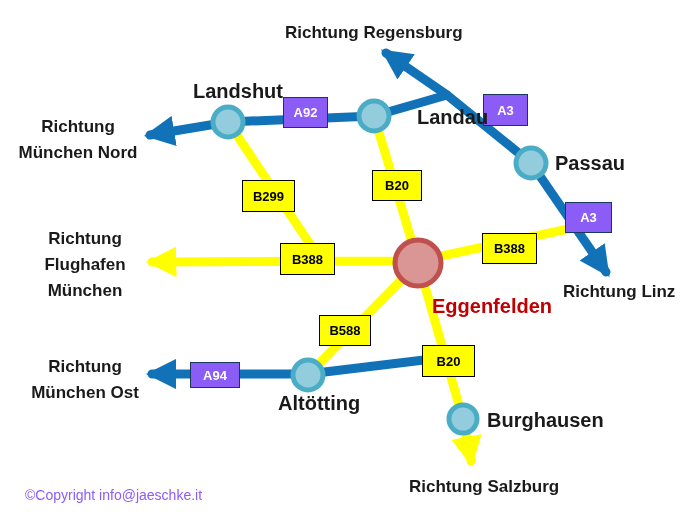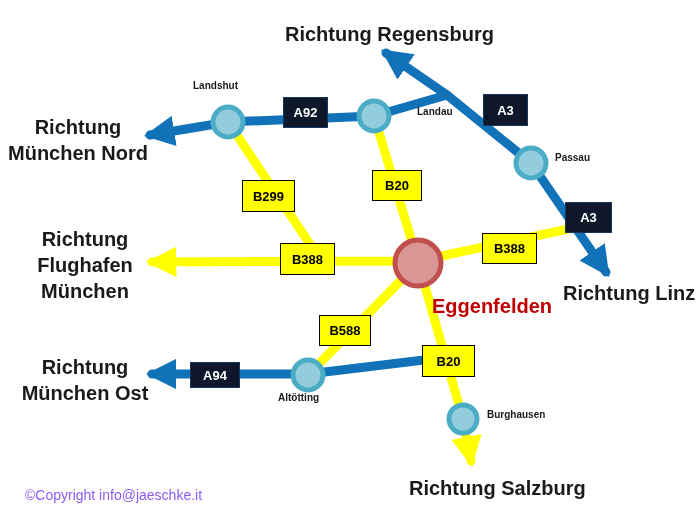--- a/index.html
+++ b/index.html
@@ -5,39 +5,39 @@
   html,body{margin:0;padding:0;background:#fff;}
   .map{
     position:relative;width:698px;height:528px;background:#ffffff;
     font-family:"Liberation Sans",sans-serif;color:#1a1a1a;overflow:hidden;
   }
   .map svg{position:absolute;left:0;top:0;}
   .badge{
     position:absolute;display:flex;align-items:center;justify-content:center;
     font-weight:bold;font-size:13px;box-sizing:border-box;
   }
-  .badge.blue{background:#0f172a;border:1px solid #17375E;color:#ffffff;}
+  .badge.blue{background:#8b5cf6;border:1px solid #17375E;color:#ffffff;}
   .badge.yellow{background:#FFFF00;border:1px solid #000000;color:#000000;}
   #bdg-a92{left:283px;top:97px;width:45px;height:31px;}
   #bdg-a3n{left:483px;top:94px;width:45px;height:32px;}
   #bdg-a3s{left:565px;top:202px;width:47px;height:31px;}
   #bdg-a94{left:190px;top:362px;width:50px;height:26px;}
   #bdg-b299{left:242px;top:180px;width:53px;height:32px;}
   #bdg-b20n{left:372px;top:170px;width:50px;height:31px;}
   #bdg-b388w{left:280px;top:243px;width:55px;height:32px;}
   #bdg-b388e{left:482px;top:233px;width:55px;height:31px;}
   #bdg-b588{left:319px;top:315px;width:52px;height:31px;}
   #bdg-b20s{left:422px;top:345px;width:53px;height:32px;}
-  .city{position:absolute;font-weight:bold;font-size:10px;white-space:nowrap;}
+  .city{position:absolute;font-weight:bold;font-size:20px;white-space:nowrap;}
   #city-landshut{left:193px;top:80px;}
   #city-landau{left:417px;top:106px;}
   #city-passau{left:555px;top:152px;}
   #city-altoetting{left:278px;top:392px;}
   #city-burghausen{left:487px;top:409px;}
-  .dir{position:absolute;font-weight:bold;font-size:20px;white-space:nowrap;}
+  .dir{position:absolute;font-weight:bold;font-size:17px;white-space:nowrap;}
   .dir.block{text-align:center;line-height:26px;white-space:nowrap;}
   #dir-regensburg{left:285px;top:23px;}
   #dir-muenchen-nord{left:8px;top:114px;width:140px;}
   #dir-flughafen{left:15px;top:226px;width:140px;}
   #dir-muenchen-ost{left:15px;top:354px;width:140px;}
   #dir-linz{left:563px;top:282px;}
   #dir-salzburg{left:409px;top:477px;}
   .center-label{position:absolute;left:388px;top:295px;font-weight:bold;font-size:20px;color:#C00000;white-space:nowrap;margin-left:44px;}
   .copyright{position:absolute;left:25px;top:487px;font-size:14px;color:#8b5cf6;}
 </style>

